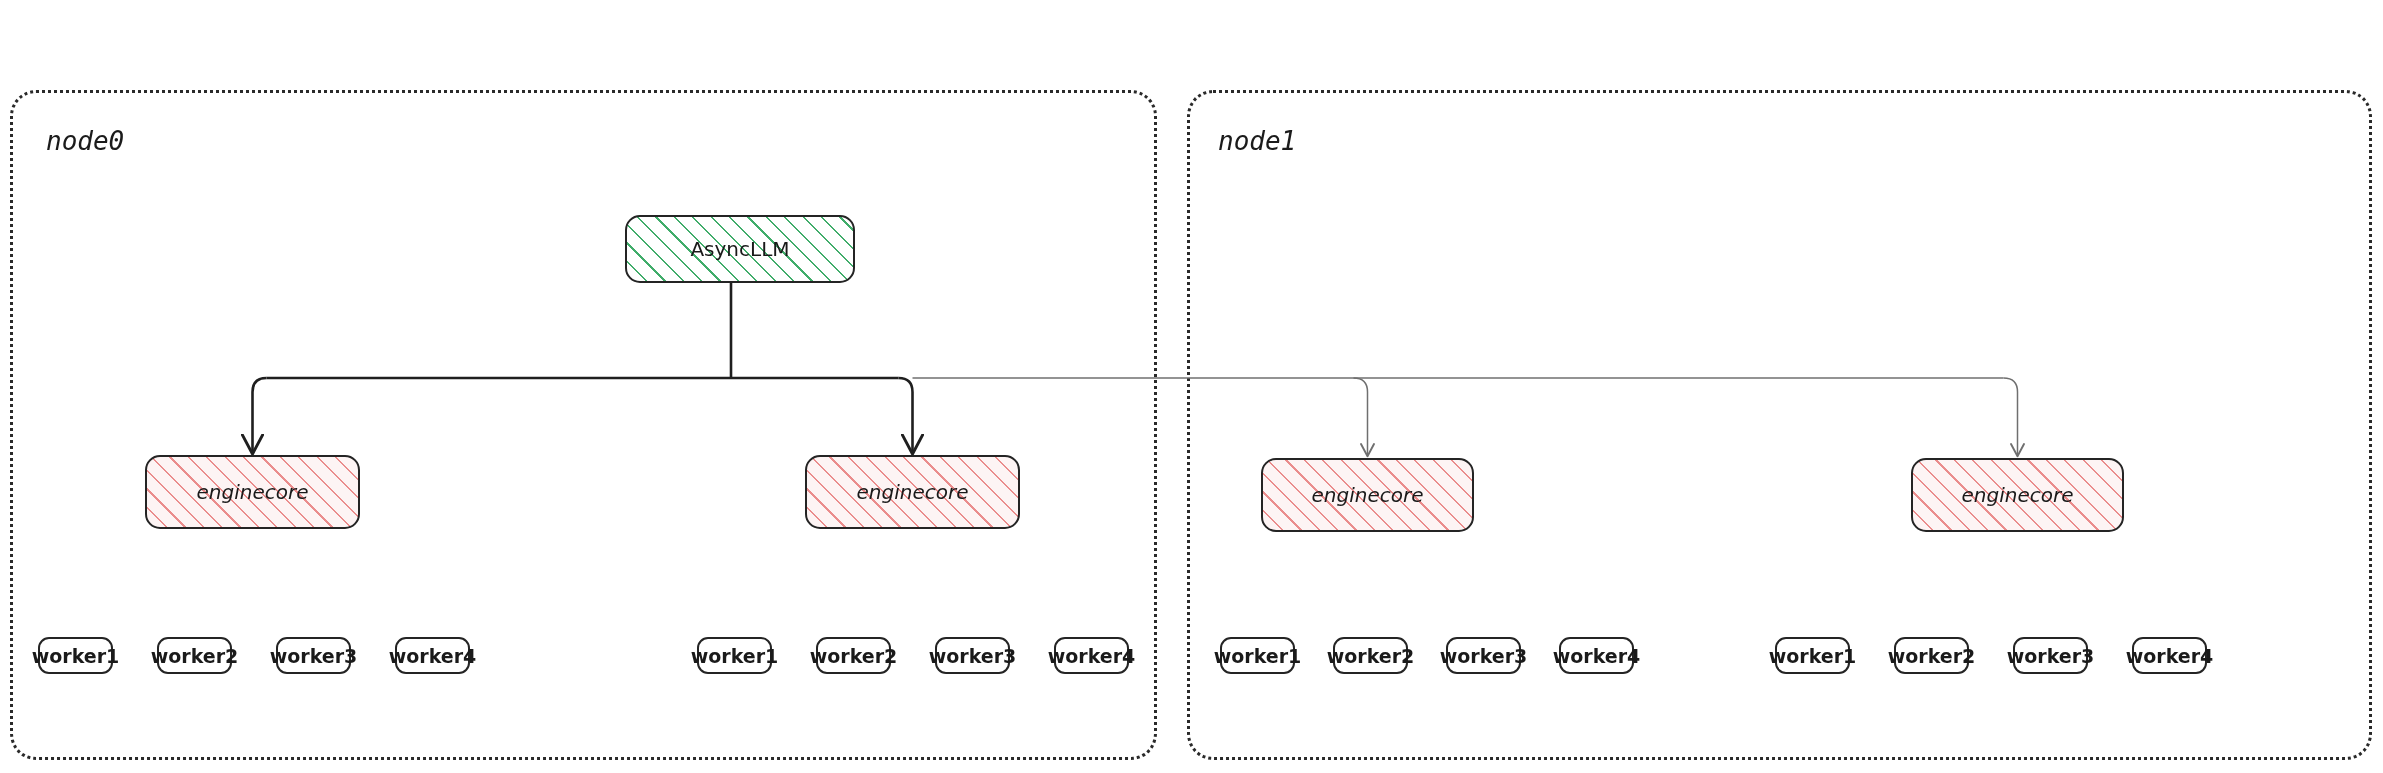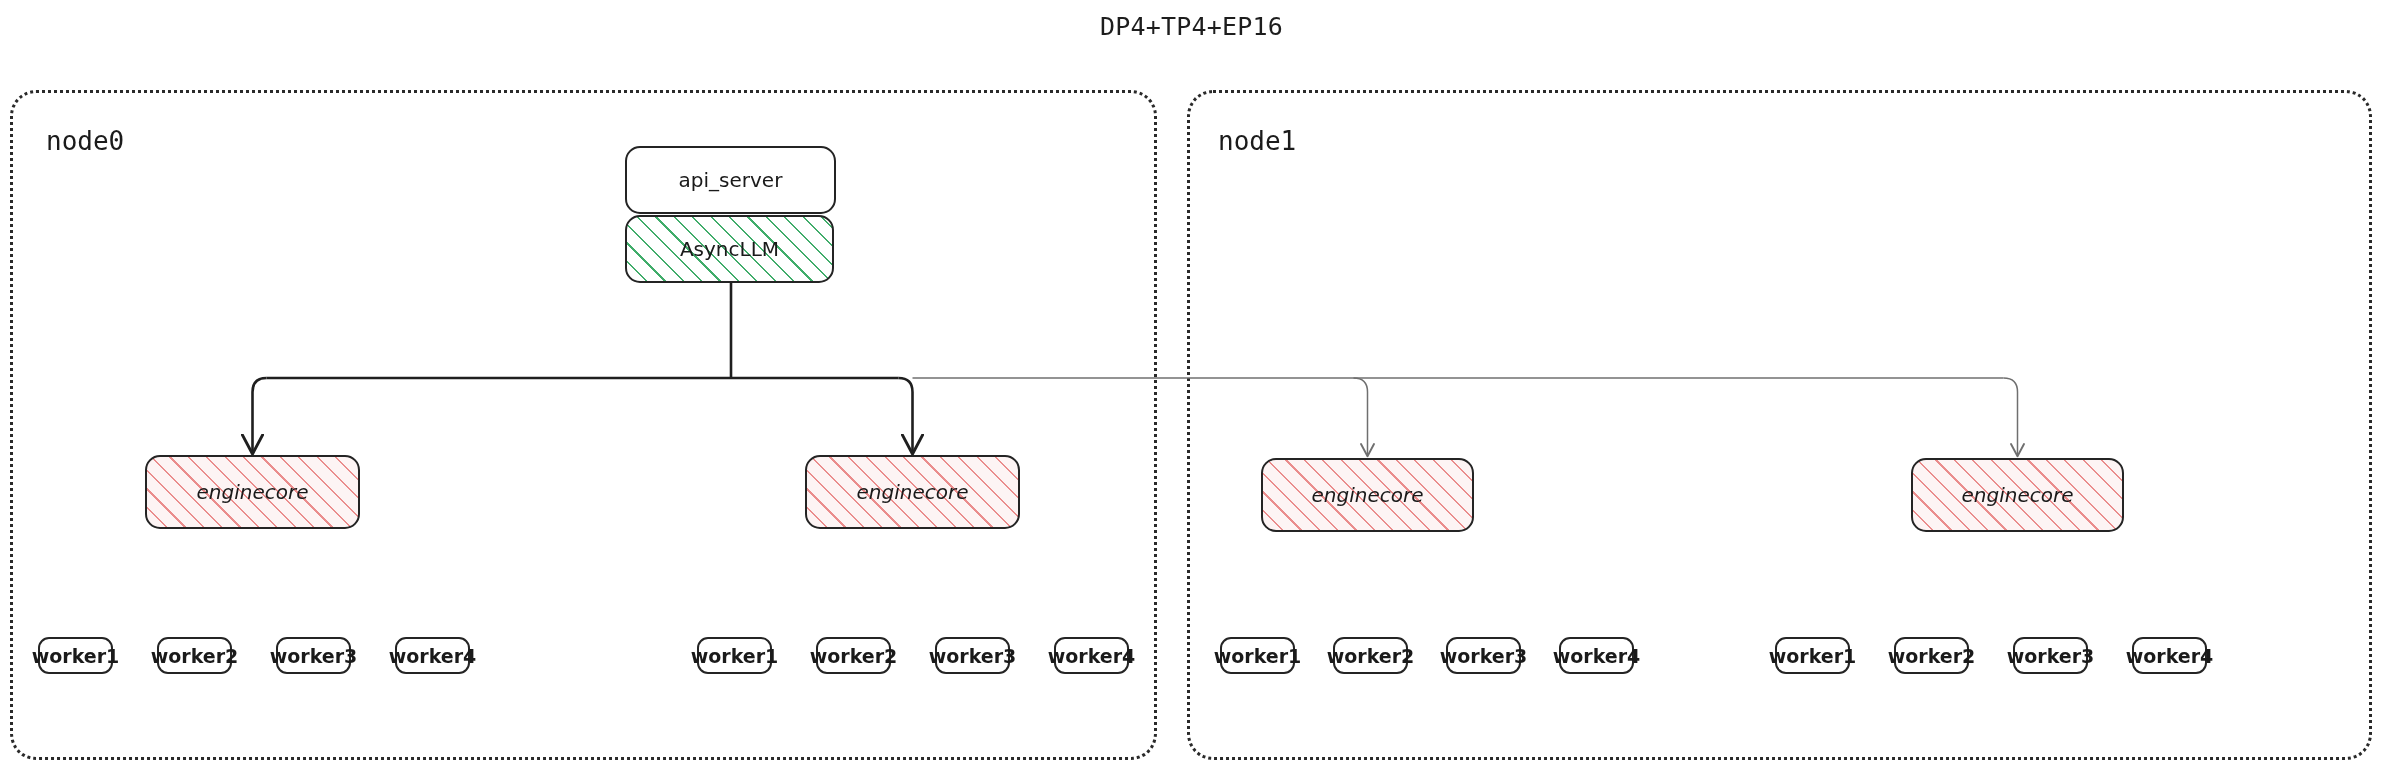--- a/index.html
+++ b/index.html
@@ -16,21 +16,21 @@
   }
 
   
   .node-box{
     position:absolute;border:3px dotted #2a2a2a;border-radius:26px;
     background:transparent;box-sizing:border-box;
   }
   .node-label{
     position:absolute;
     font-family:"DejaVu Sans Mono","Liberation Mono",monospace;
-    font-size:26px;color:#1b1b1b;white-space:nowrap;
+    font-size:26px;color:#1b1b1b;white-space:nowrap;font-style:italic;
   }
 
   
   .gbox{
     position:absolute;box-sizing:border-box;
     border:2.4px solid #242424;border-radius:13px;background:#ffffff;
     display:flex;align-items:center;justify-content:center;
     font-size:20px;color:#1a1a1a;white-space:nowrap;
   }
   .gbox.api{border-radius:15px;}
@@ -57,21 +57,20 @@
 
   
   #wires{position:absolute;left:0;top:0;width:2383px;height:773px;
           pointer-events:none;overflow:visible;}
 </style>
 </head>
 <body>
 
 <div id="stage">
 
-  <div class="diagram-title">DP4+TP4+EP16</div>
 
   <div class="node-box" id="node-box-0" style="left: 10px; top: 90px; width: 1147px; height: 670px;"></div>
   <div class="node-label" id="node-label-0" style="left: 46px; top: 126px;">node0</div>
 
   <div class="node-box" id="node-box-1" style="left: 1187px; top: 90px; width: 1185px; height: 670px;"></div>
   <div class="node-label" id="node-label-1" style="left: 1218px; top: 126px;">node1</div>
 
   <svg id="wires" viewBox="0 0 2383 773" xmlns="http://www.w3.org/2000/svg">
     <defs>
       <marker id="ah-local" viewBox="0 0 12 12" refX="9.4" refY="6" markerWidth="9" markerHeight="9" orient="auto-start-reverse" markerUnits="strokeWidth">
@@ -86,24 +85,21 @@
         <path d="M 731 378 L 266.5 378" fill="none" stroke="#1f1f1f" stroke-width="2.6" stroke-linejoin="round"></path>
         <path d="M 731 378 L 898.5 378" fill="none" stroke="#1f1f1f" stroke-width="2.6" stroke-linejoin="round"></path>
         <path d="M 912.5 378 L 2003.5 378" fill="none" stroke="#6f6f6f" stroke-width="1.5" stroke-linejoin="round"></path>
         <path d="M 266.5 378 Q 252.5 378 252.5 392 L 252.5 452" fill="none" stroke="#1f1f1f" stroke-width="2.6" stroke-linejoin="round" marker-end="url(#ah-local)"></path>
         <path d="M 898.5 378 Q 912.5 378 912.5 392 L 912.5 452" fill="none" stroke="#1f1f1f" stroke-width="2.6" stroke-linejoin="round" marker-end="url(#ah-local)"></path>
         <path d="M 1353.5 378 Q 1367.5 378 1367.5 392 L 1367.5 455" fill="none" stroke="#6f6f6f" stroke-width="1.5" stroke-linejoin="round" marker-end="url(#ah-remote)"></path>
         <path d="M 2003.5 378 Q 2017.5 378 2017.5 392 L 2017.5 455" fill="none" stroke="#6f6f6f" stroke-width="1.5" stroke-linejoin="round" marker-end="url(#ah-remote)"></path>
       </g>
   </svg>
 
-  <div class="gbox api" id="api-server-box" style="left: 625px; top: 146px; width: 211px; height: 68px;">
-    <span>api_server</span>
-  </div>
-  <div class="gbox async" id="asyncllm-box" style="left: 625px; top: 215px; width: 209px; height: 68px; text-align: center;">
+  <div class="gbox async" id="asyncllm-box" style="left: 625px; top: 215px; width: 230px; height: 68px; text-align: center;">
     <span>AsyncLLM</span>
   </div>
 
   <div id="engines-layer">
       <div class="gbox core" style="left: 145px; top: 455px; width: 215px; height: 74px;">
         <span>enginecore</span>
       </div>
       <div class="gbox worker" style="left: 38px; top: 637px; width: 75px; height: 37px;">
         <span>worker1</span>
       </div>

